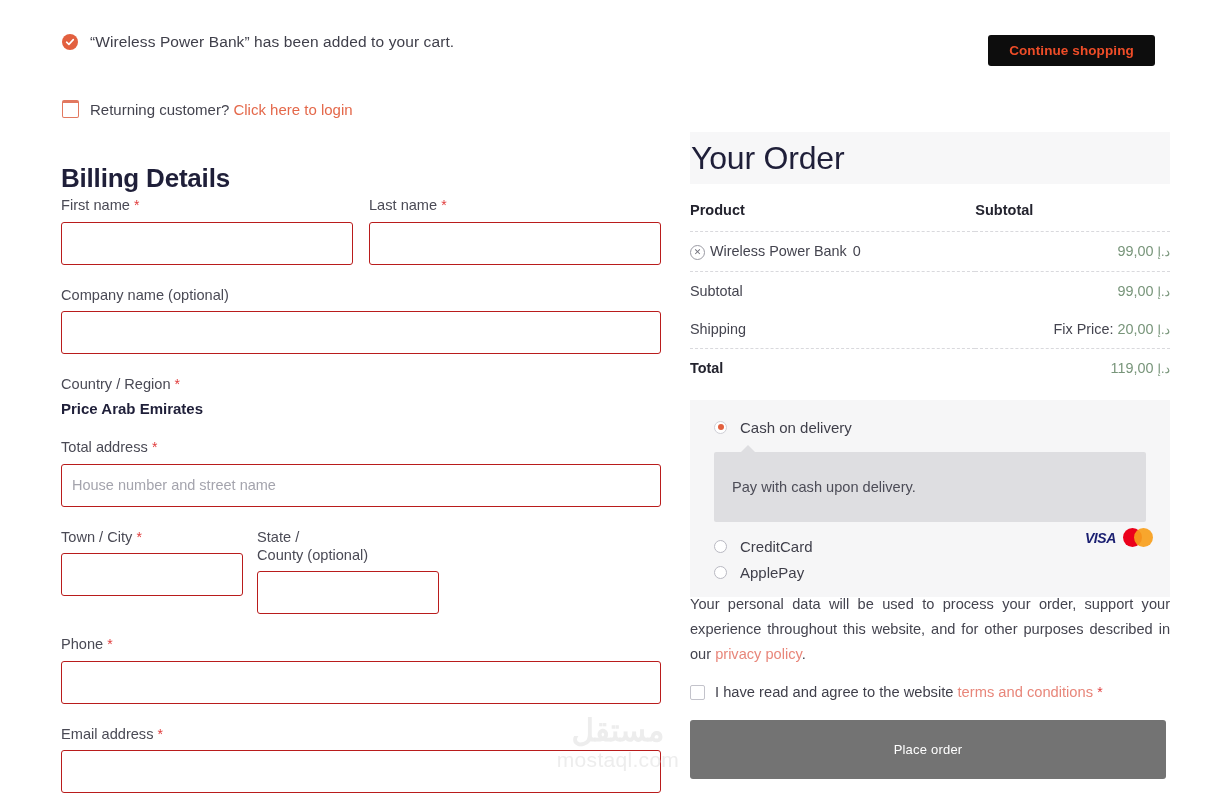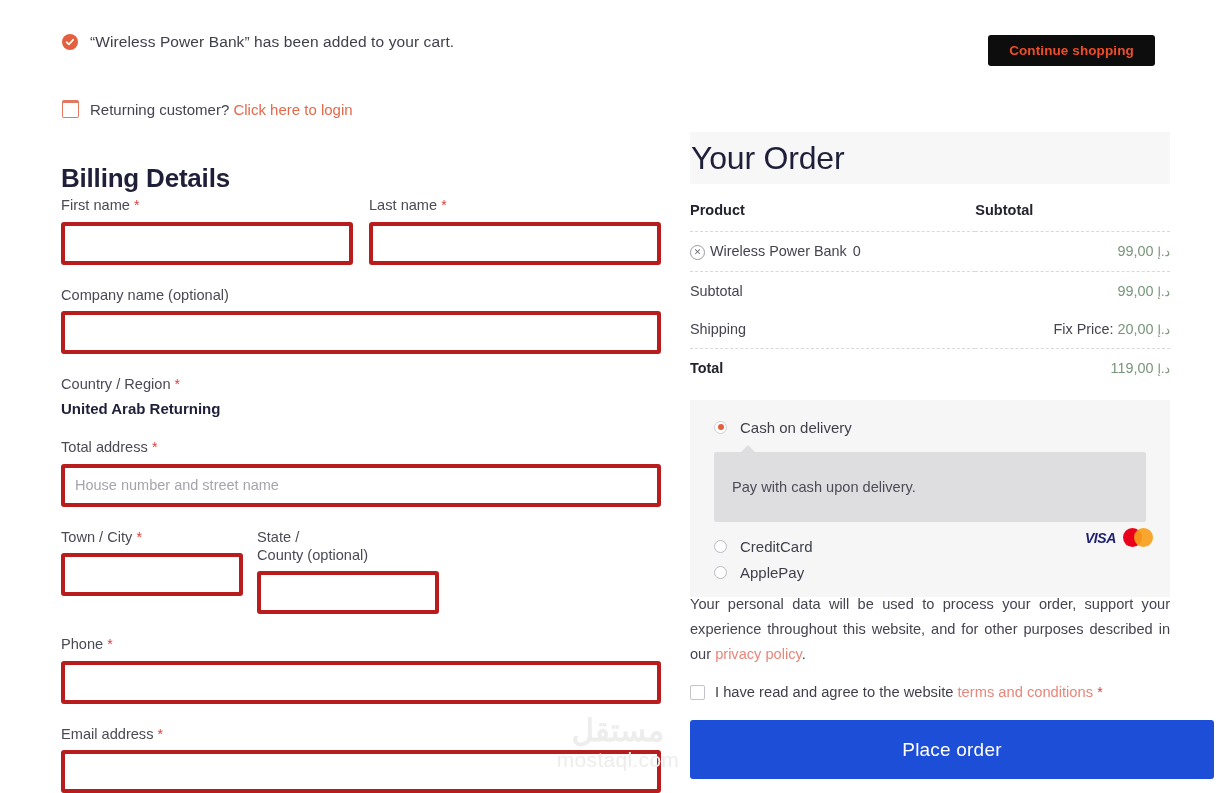--- a/index.html
+++ b/index.html
@@ -106,21 +106,21 @@
     font-size: 14.6px;
     color: #4a4a55;
     margin-bottom: 7px;
     line-height: 1.25;
   }
   .req { color: #e03b3b; font-size: 14px; }
   .inp {
     box-sizing: border-box;
     width: 100%;
     height: 43px;
-    border: 4px solid #b91c1c;
+    border: 1px solid #b91c1c;
     border-radius: 3px;
     background: #fff;
     padding: 0 10px;
     font-family: "Liberation Sans", sans-serif;
     font-size: 14.5px;
     color: #4a4a55;
     outline: none;
   }
   .inp::placeholder { color: #a4a4ad; }
   .row2 { display: flex; gap: 16px; }
@@ -307,28 +307,28 @@
     background: #fff;
     border-radius: 2px;
     flex: 0 0 auto;
     cursor: pointer;
     box-sizing: border-box;
   }
   .place-btn {
     position: absolute;
     left: 690px;
     top: 720px;
-    width: 524px;
+    width: 476px;
     height: 59px;
-    background: #1d4ed8;
+    background: #737373;
     border: none;
     border-radius: 3px;
     color: #ffffff;
     font-family: "Liberation Sans", sans-serif;
-    font-size: 19px;
+    font-size: 13px;
     letter-spacing: .2px;
     cursor: pointer;
   }
 
   
   .watermark {
     position: absolute;
     left: 533px;
     top: 714px;
     width: 170px;
@@ -399,21 +399,21 @@
     <div class="mb">
       <div class="fld-label">Company name (optional)</div>
       <input class="inp" type="text" placeholder="" style="">
     </div>
 
     <div class="mb">
       <div class="fld-label">
         <span>Country / Region</span>
         <span class="req">*</span>
       </div>
-      <div class="country-value">United Arab Returning</div>
+      <div class="country-value">Price Arab Emirates</div>
     </div>
 
     <div class="mb">
       <div class="fld-label">
         <span>Total address</span>
         <span class="req">*</span>
       </div>
       <input class="inp" type="text" placeholder="House number and street name" style="">
     </div>
 

